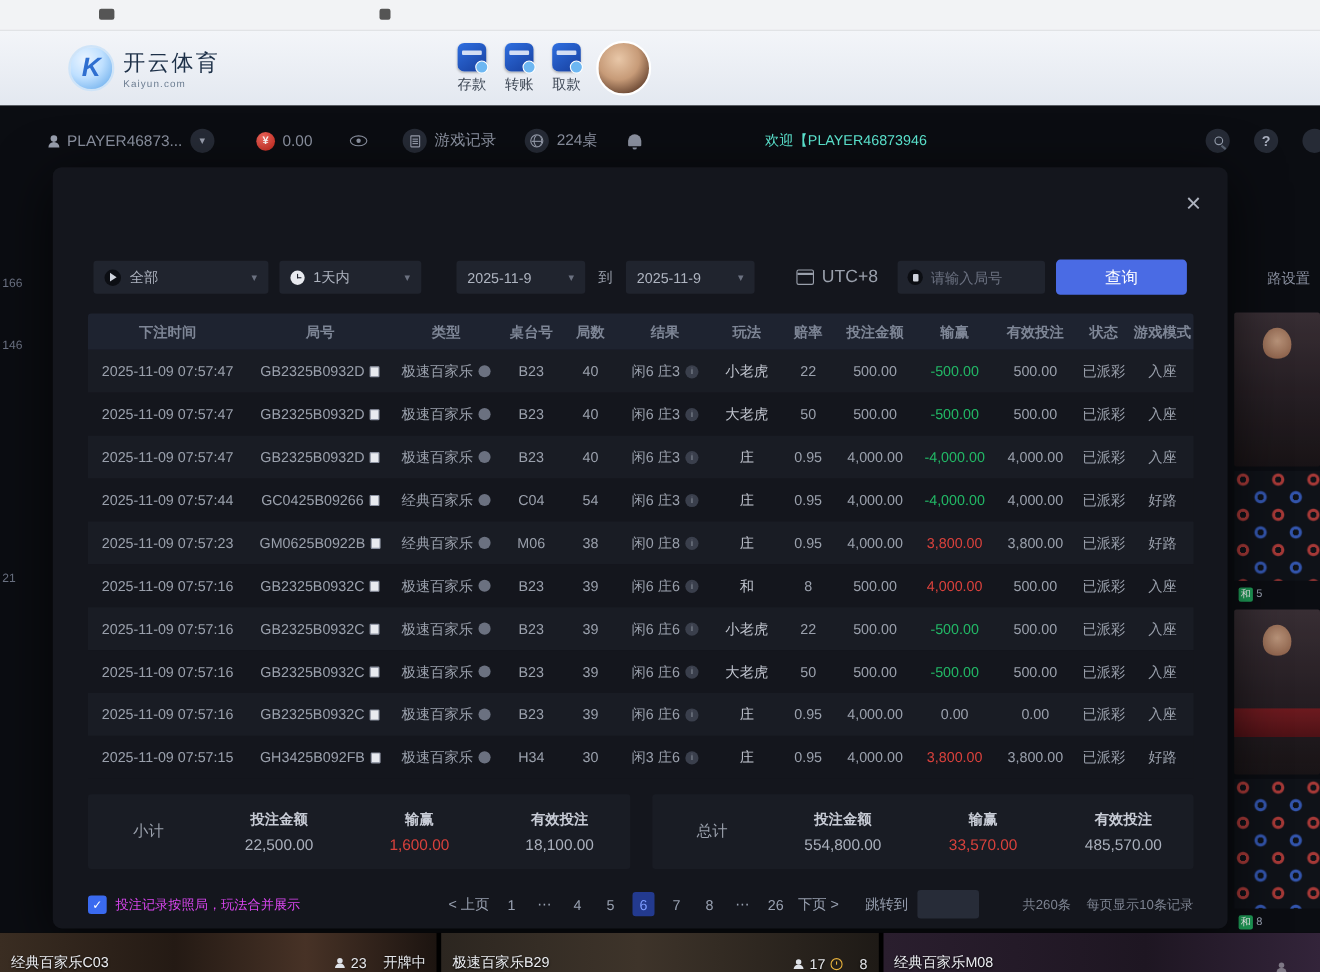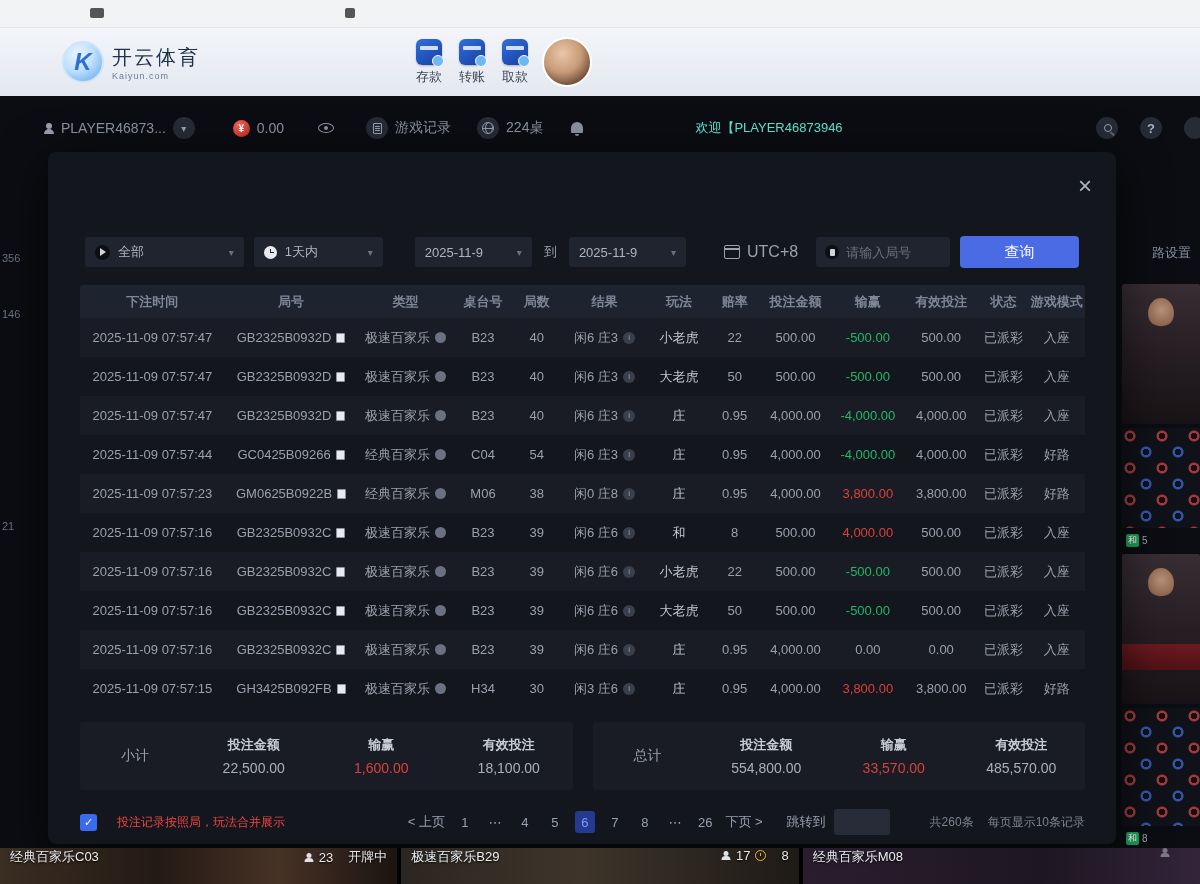--- a/index.html
+++ b/index.html
@@ -149,31 +149,31 @@
   .summary{position:absolute;left:32px;right:31px;top:570px;height:68px;display:flex;gap:20px}
   .sumpanel{flex:1;background:#191c24;border-radius:3px;display:flex;align-items:center}
   .sumlabel{width:110px;text-align:center;font-size:14px;color:#9aa0ac}
   .sumcol{flex:1;text-align:center}
   .sumcol .h{font-size:13px;color:#c8ccd6;font-weight:bold;margin-bottom:6px}
   .sumcol .v{font-size:14px;color:#aab0bc}
   .sumcol .v.red{color:#d9413c}
   
   .mfooter{position:absolute;left:32px;right:31px;top:655px;height:30px;display:flex;align-items:center;font-size:13px;color:#98a0b0}
   .chk{width:17px;height:17px;border-radius:3px;background:#3a6af0;color:#fff;font-size:11px;display:flex;align-items:center;justify-content:center;cursor:pointer;flex:0 0 auto}
-  .chklabel{font-size:12px;color:#ef4444;margin-left:20px}
+  .chklabel{font-size:12px;color:#d946ef;margin-left:8px}
   .pager{display:flex;align-items:center;gap:10px;margin-left:auto}
   .pg{min-width:20px;height:22px;display:flex;align-items:center;justify-content:center;cursor:pointer;border-radius:3px;padding:0 3px}
   .pg.active{background:#233a8f;color:#7d9bff}
   .pnav{cursor:pointer}
   .jump{display:flex;align-items:center;gap:8px;margin-left:14px}
   .jumpbox{width:56px;height:26px;background:#272c38;border-radius:3px;border:none}
   .counts{margin-left:40px;font-size:12px;color:#7c8290;display:flex;gap:14px}
   
   .bstrip{position:absolute;left:0;top:752px;width:1200px;height:36px;display:flex;gap:4px;background:#000}
-  .tile{flex:1;position:relative;display:flex;align-items:flex-start;padding:0 10px;gap:8px;cursor:pointer;overflow:hidden}
+  .tile{flex:1;position:relative;display:flex;align-items:flex-end;padding:0 10px;gap:8px;cursor:pointer;overflow:hidden}
   .tile .bgph{position:absolute;inset:0}
   .tile1 .bgph{background:linear-gradient(90deg,#3a2d22,#241a14 40%,#473226 70%,#1c1410)}
   .tile2 .bgph{background:linear-gradient(90deg,#2c2620,#3e342a 45%,#1e1a16)}
   .tile3 .bgph{background:linear-gradient(90deg,#241b28,#3a2a40 50%,#1a1320)}
   .tile4 .bgph{background:linear-gradient(90deg,#2a1e2e,#1e1622 60%,#33243a)}
   .tname{position:relative;font-size:13px;color:#eceef2;text-shadow:0 1px 2px #000}
   .tinfo{position:relative;margin-left:auto;display:flex;align-items:center;gap:5px;font-size:13px;color:#e4e6ea;text-shadow:0 1px 2px #000}
   .tstat{margin-left:10px}
   .p-ic{width:9px;height:9px;position:relative;display:inline-block}
   .p-ic::before{content:"";position:absolute;top:0;left:50%;transform:translateX(-50%);width:5px;height:5px;border-radius:50%;background:#dfe2e8}
@@ -219,21 +219,21 @@
       <div class="witem">
     <span class="wico"></span>
     <span class="qlabel">取款</span>
   </div>
     </div>
   <div class="avatar"></div>
 </div>
 
 <div class="stage">
 
-  <span class="left-num" style="top:156px">356</span>
+  <span class="left-num" style="top:156px">166</span>
   <span class="left-num" style="top:212px">146</span>
   <span class="left-num" style="top:424px">21</span>
   <span class="roadset" style="top:148px;left:1152px">路设置</span>
   <div class="bg-frag dealer" style="left:1122px;top:188px;width:78px;height:140px"></div>
   <div class="bg-frag beads" style="left:1122px;top:332px;width:78px;height:100px"></div>
   <div class="mini-badge" style="left:1126px;top:438px">
     <span class="g">和</span>
       <span>5</span>
   </div>
   <div class="bg-frag dealer dealer2" style="left:1122px;top:458px;width:78px;height:150px"></div>

